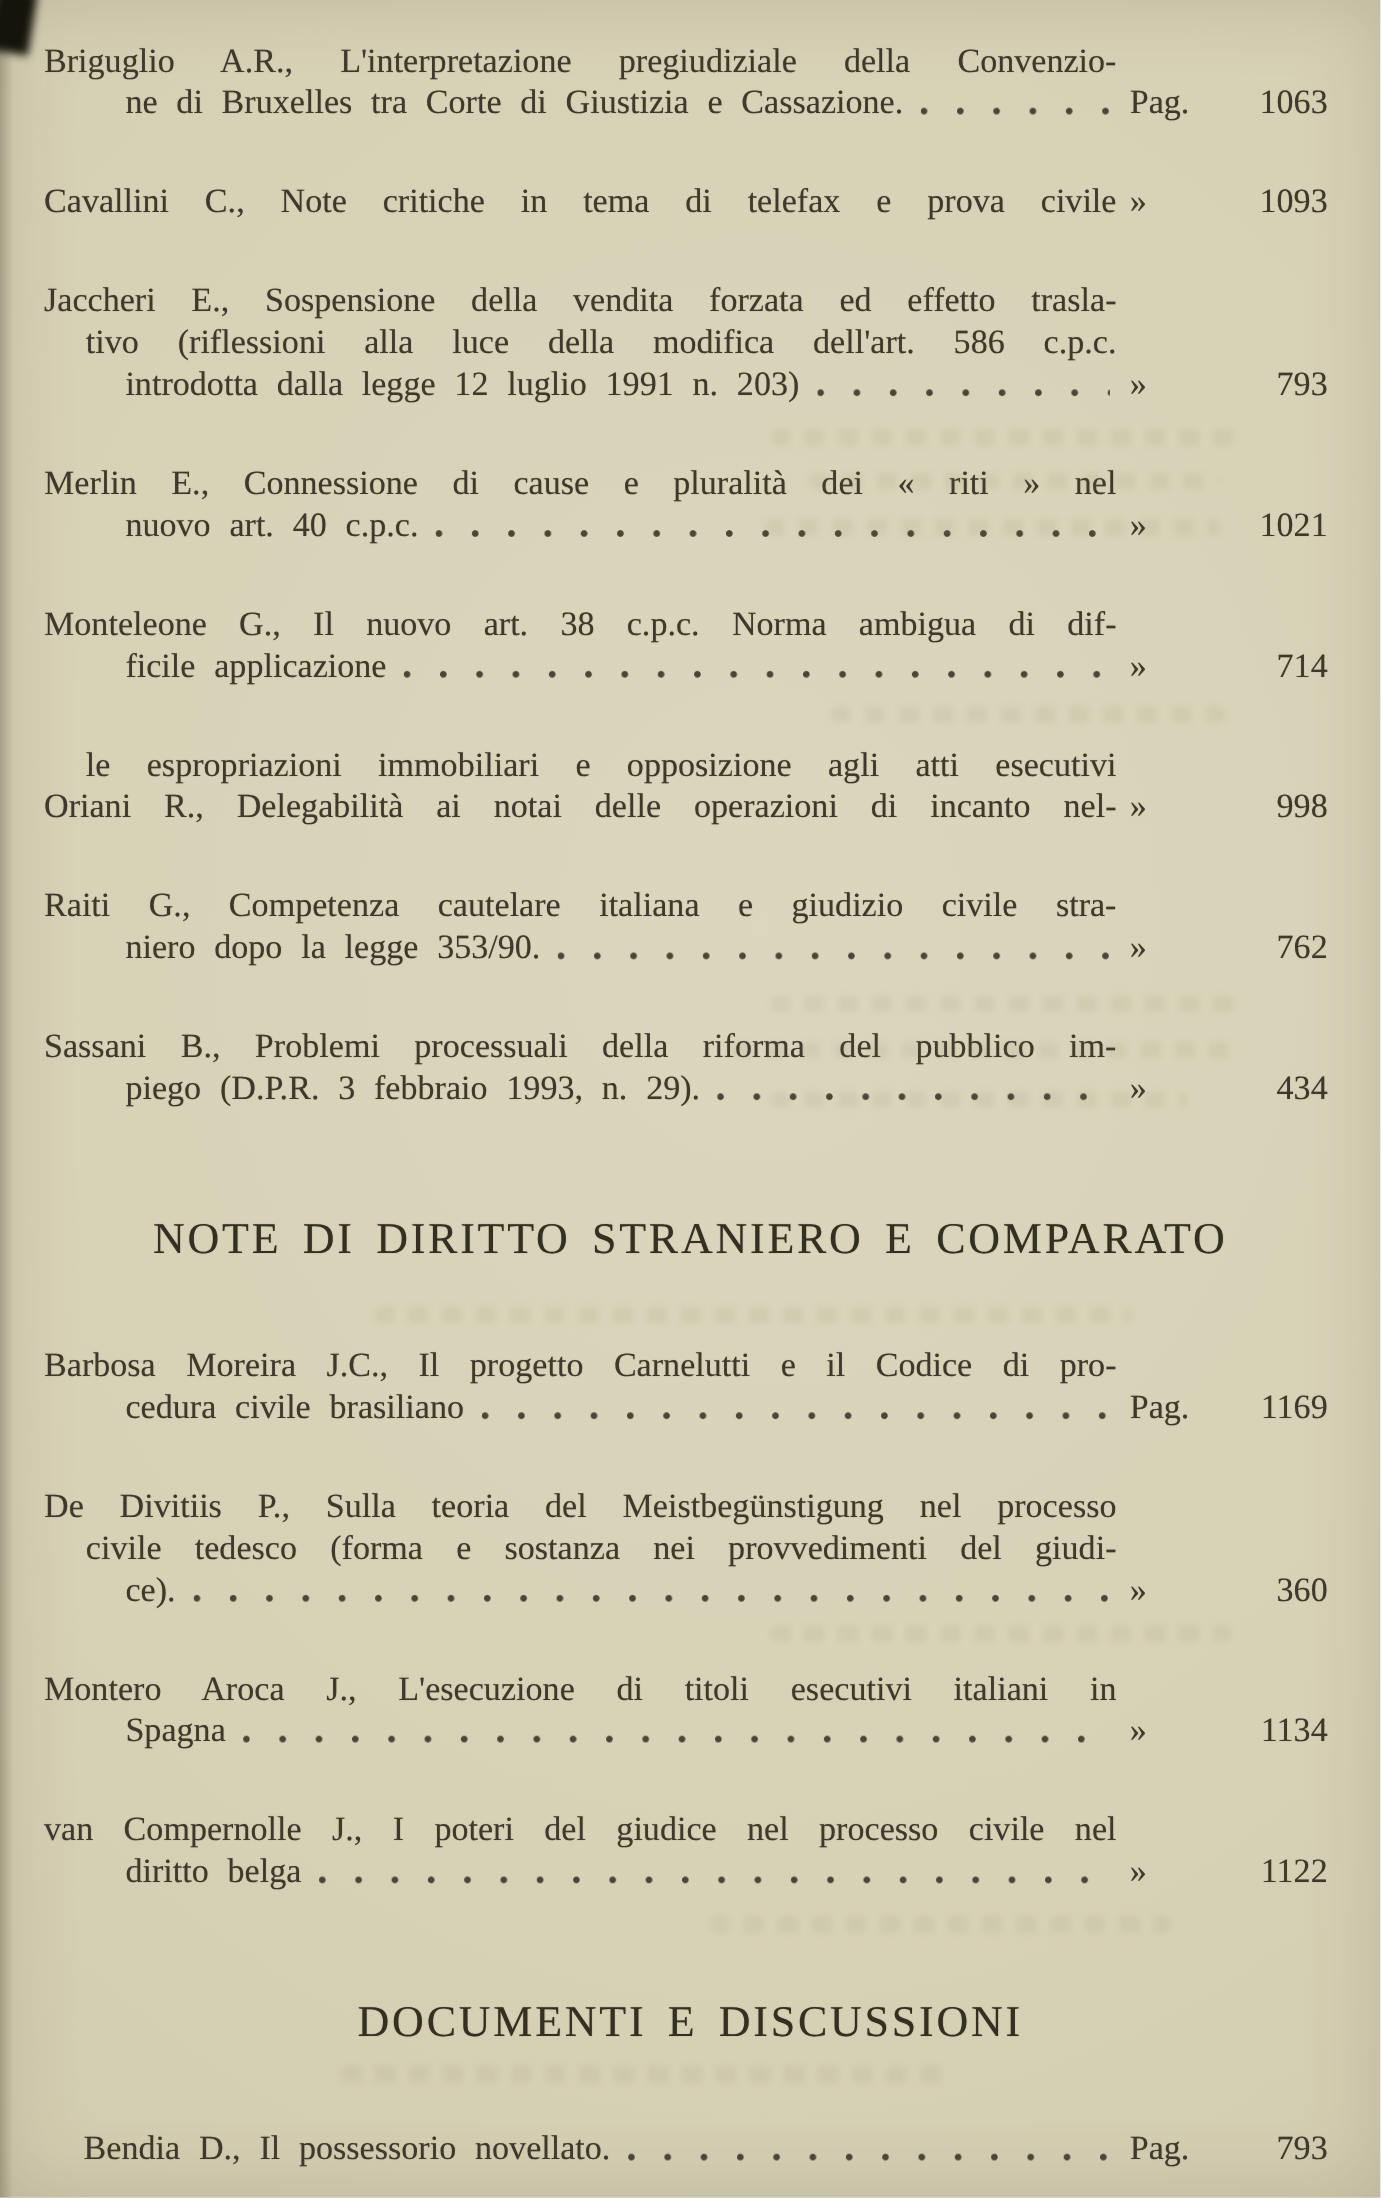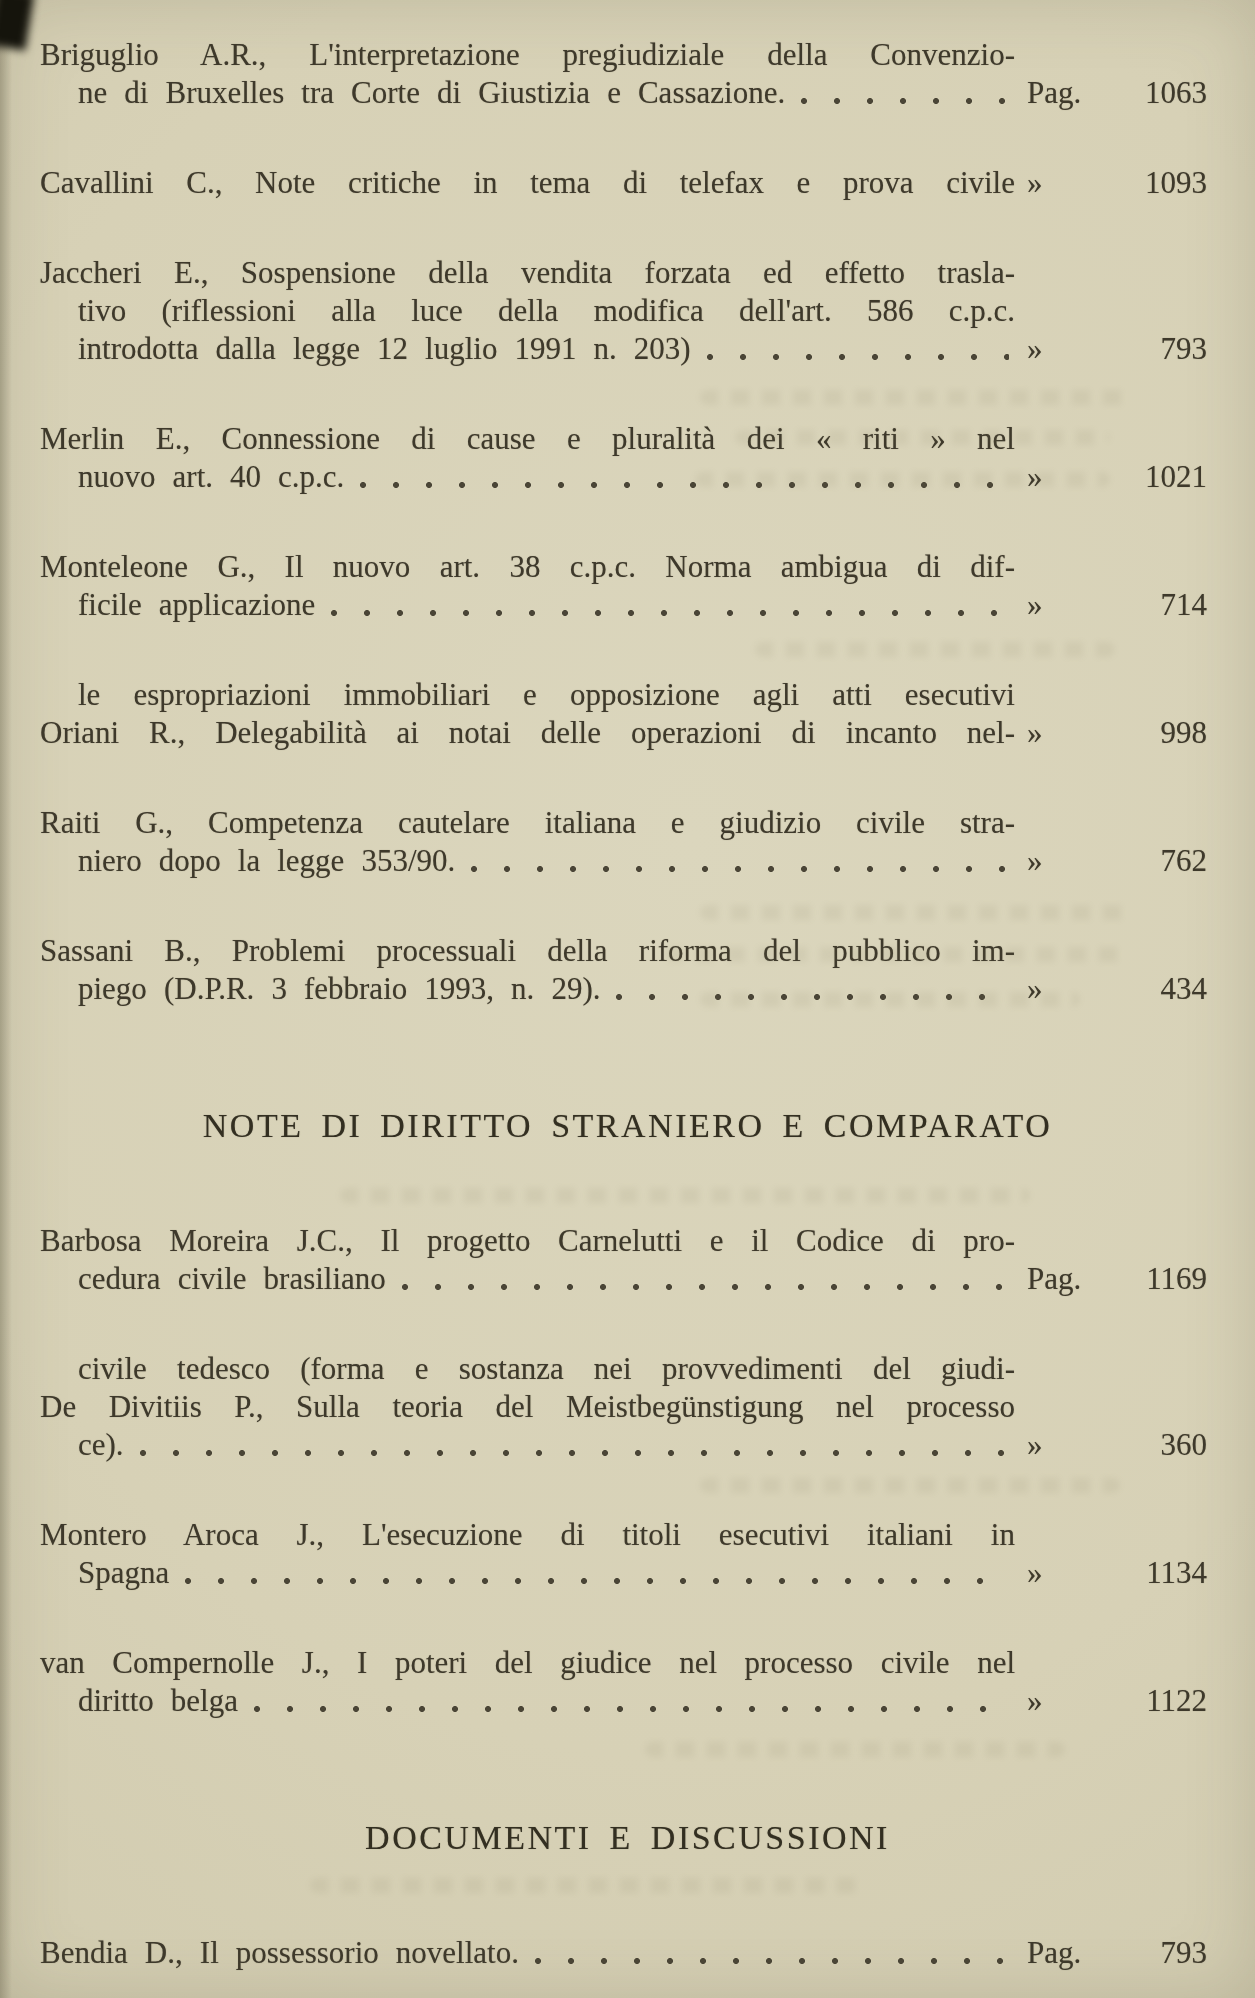--- a/index.html
+++ b/index.html
@@ -26,40 +26,40 @@
   }
   .corner-shadow{
     position:absolute;left:-8px;top:-10px;width:38px;height:58px;
     background:#15140c;filter:blur(4px);transform:rotate(9deg);
   }
   .content{
     position:absolute;left:40px;top:36px;width:1175px;
   }
   .section-heading{
     text-align:center;
-    font-size:34px;line-height:40px;
+    font-size:40px;line-height:40px;
     letter-spacing:2.5px;word-spacing:7px;
     color:var(--heading-ink);
     margin-top:98px;margin-bottom:76px;
     text-shadow:0 0 1px rgba(51,47,33,.45);
   }
   .entry{
     position:relative;width:1175px;margin-bottom:52px;
     font-size:31px;line-height:38px;
     text-shadow:0 0 1px rgba(62,57,43,.40);
   }
   .entry .lines{width:975px;}
   .line{
     text-align:justify;
     text-align-last:justify;
     -moz-text-align-last:justify;
     word-spacing:0.12em;
   }
   .indent{padding-left:38px;}
-  .lastline{display:flex;align-items:baseline;}
+  .lastline{display:flex;align-items:baseline;margin-left:36px;}
   .lastline .txt{white-space:nowrap;word-spacing:0.30em;}
   .leader{
     flex:1 1 auto;
     align-self:stretch;
     margin-left:16px;margin-right:6px;
     background-image:radial-gradient(circle at 3px 50%, var(--ink) 2.6px, rgba(0,0,0,0) 3.4px);
     background-size:33px 8px;
     background-repeat:repeat-x;
     background-position:left 0 bottom 7px;
     opacity:.92;
@@ -192,22 +192,22 @@
             <span class="leader"></span>
           </div>
         </div>
     <div class="ref">
       <span class="lbl">Pag.</span>
       <span class="num">1169</span>
     </div>
   </div>
       <div class="entry">
     <div class="lines">
+          <div class="line"><span class="author">De Divitiis P.,</span> <span class="it">Sulla teoria del Meistbegünstigung nel processo</span></div>
           <div class="line indent"><span class="it">civile tedesco (forma e sostanza nei provvedimenti del giudi-</span></div>
-          <div class="line"><span class="author">De Divitiis P.,</span> <span class="it">Sulla teoria del Meistbegünstigung nel processo</span></div>
           <div class="lastline indent">
             <span class="txt"><span class="it">ce).</span></span>
             <span class="leader"></span>
           </div>
         </div>
     <div class="ref">
       <span class="lbl">»</span>
       <span class="num">360</span>
     </div>
   </div>

